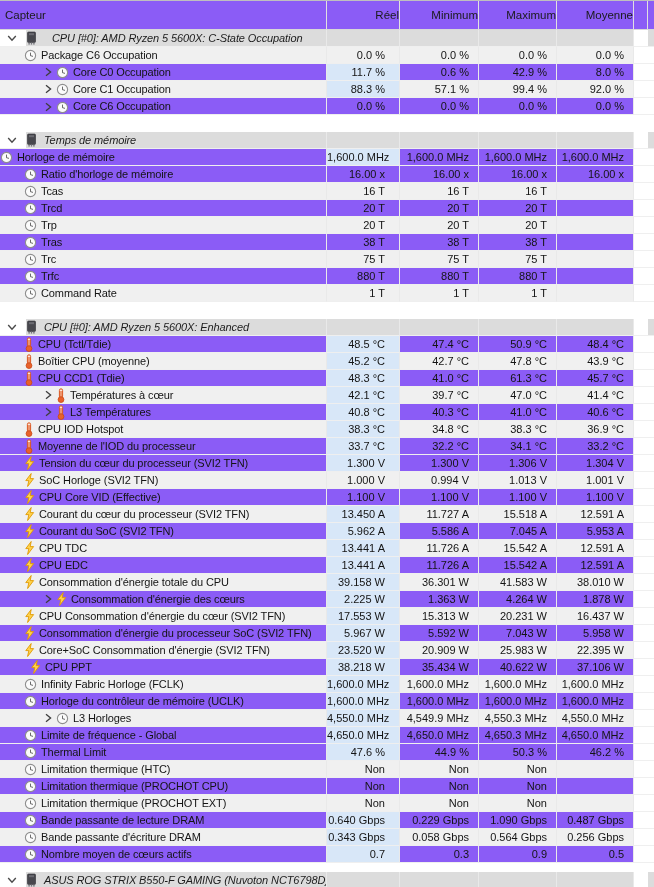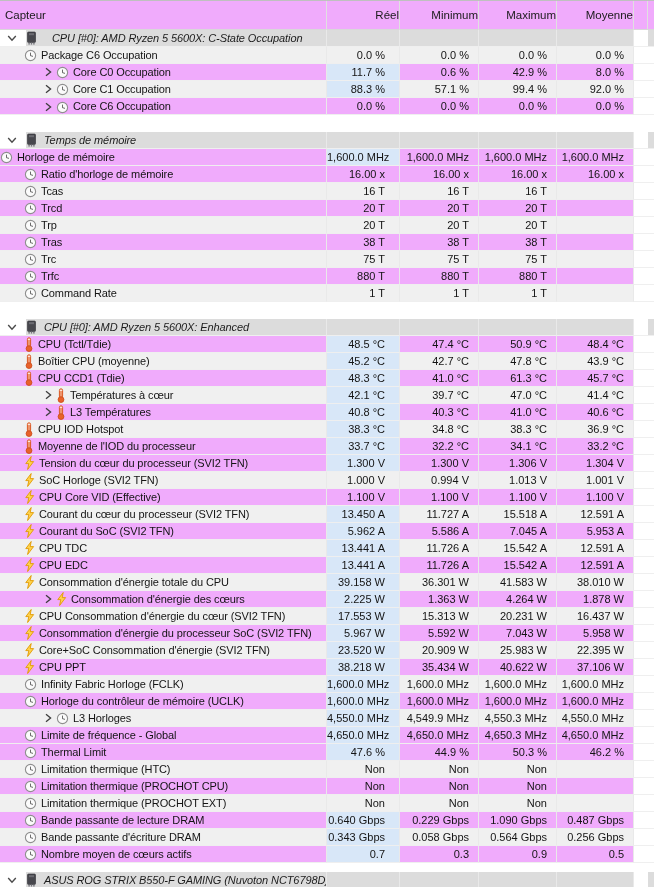--- a/index.html
+++ b/index.html
@@ -1,17 +1,17 @@
 <!DOCTYPE html>
 <html><head>
 <meta charset="utf-8">
 <style>
   html,body{margin:0;padding:0;}
   body{font-family:"Liberation Sans","DejaVu Sans",sans-serif;background:#fff;}
-  #app{position:relative;width:654px;height:887px;overflow:hidden;background:#f0abfc;border-top:1px solid #bfbfbf;box-sizing:border-box;}
+  #app{position:relative;width:654px;height:887px;overflow:hidden;background:#8b5cf6;border-top:1px solid #bfbfbf;box-sizing:border-box;}
   .hdr{display:grid;grid-template-columns:327px 73px 79px 78px 77px 20px;height:29px;box-sizing:border-box;}
   .hdr .hc{box-sizing:border-box;border-right:1px solid #e0e0e0;border-bottom:1px solid #d8d8d8;
     font-size:11.5px;color:#1a1a1a;line-height:28px;white-space:nowrap;overflow:hidden;}
   .hdr .hc.first{padding-left:5px;text-align:left;}
   .hdr .hc.num{text-align:right;}
   .hdr .hc.last{border-right:none;background:linear-gradient(to right,transparent 13px,#e0e0e0 13px,#e0e0e0 14px,transparent 14px);}
   .row{display:grid;grid-template-columns:327px 73px 79px 78px 77px 20px;height:17px;box-sizing:border-box;}
   .cell{box-sizing:border-box;border-right:1px solid #e9e9e9;border-bottom:1px solid #efefef;
     font-size:11px;color:#141414;line-height:16px;white-space:nowrap;overflow:hidden;}
   .cell.lab{display:flex;align-items:center;letter-spacing:-0.1px;}
@@ -662,21 +662,21 @@
           </span>
           <span class="txt">Core+SoC Consommation d'énergie (SVI2 TFN)</span>
         </div>
         <div class="cell val reel hl">23.520 W</div>
         <div class="cell val">20.909 W</div>
         <div class="cell val">25.983 W</div>
         <div class="cell val">22.395 W</div>
         <div class="cell tail"></div>
       </div>
       <div class="row">
-        <div class="cell lab" style="padding-left: 24px;">
+        <div class="cell lab" style="padding-left: 30px;">
           <span class="icon">
             <svg width="11" height="14" viewBox="0 0 11 14">
               <polygon points="7.2,0.5 1.8,7.6 4.8,7.6 3.6,13.5 9.6,5.6 6.2,5.6" fill="#ffd34e" stroke="#e09a00" stroke-width="0.9" stroke-linejoin="round"></polygon>
             </svg>
           </span>
           <span class="txt">CPU PPT</span>
         </div>
         <div class="cell val reel hl">38.218 W</div>
         <div class="cell val">35.434 W</div>
         <div class="cell val">40.622 W</div>

